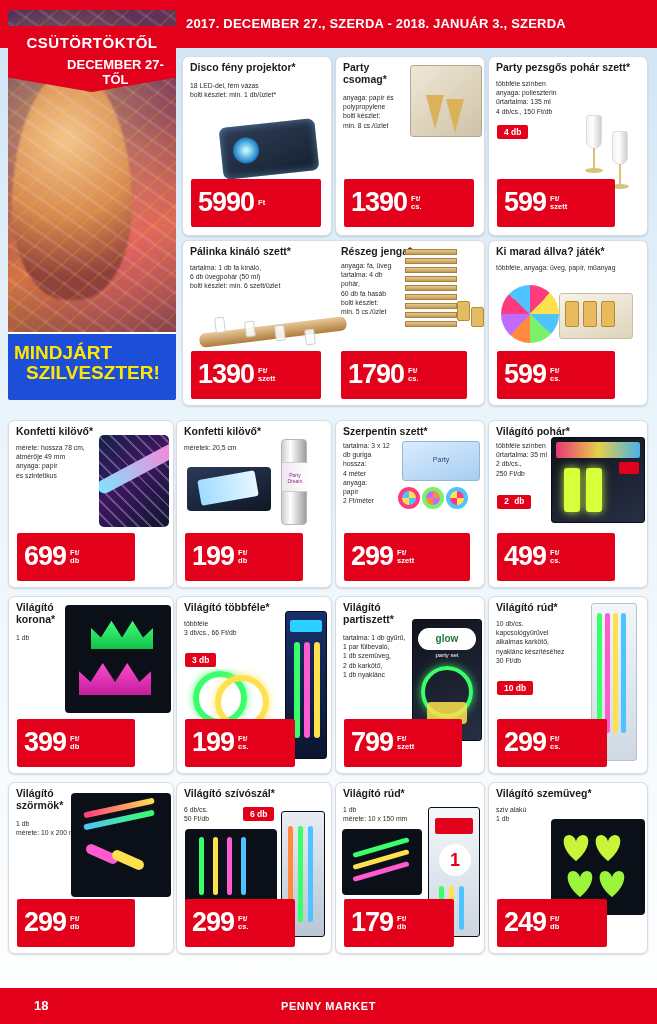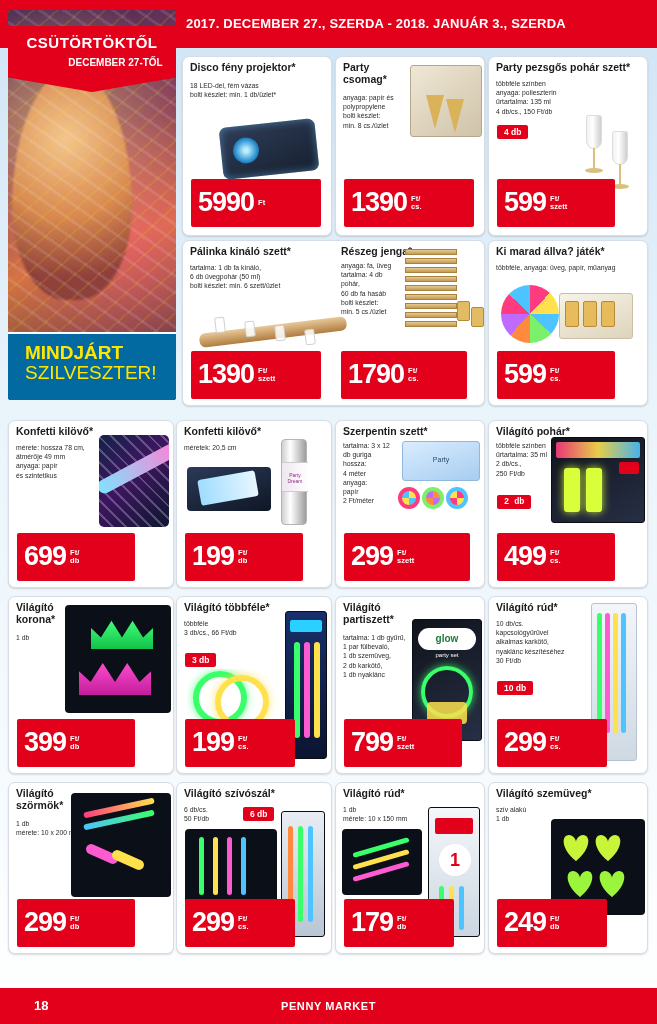--- a/index.html
+++ b/index.html
@@ -55,29 +55,29 @@
   }
   .hero-ribbon{
     position:absolute; left:0px; top:16px; width:168px; height:66px;
     background:#e2001a;
     box-shadow:0 2px 4px rgba(0,0,0,.35);
     text-align:center;
     clip-path: polygon(0 0, 100% 0, 100% 78%, 50% 100%, 0 78%);
     padding-top:8px;
   }
   .hero-ribbon .l1{ color:#fff; font-size:15px; font-weight:bold; letter-spacing:.5px;}
-  .hero-ribbon .l2{ color:#fff; font-size:10px; font-weight:bold; margin-top:6px;margin-left:47px;}
+  .hero-ribbon .l2{ color:#fff; font-size:13px; font-weight:bold; margin-top:6px;margin-left:47px;}
   .hero-bottom{
     position:absolute; left:0; bottom:0; width:168px; height:68px;
-    background:#0369a1;
+    background:#1d4ed8;
     border-top:2px solid #ffffff;
-    padding:9px 17px;
+    padding:9px 6px;
   }
   .hero-bottom .b1{ color:#ffe600; font-size:19px; font-weight:bold; line-height:1.05;}
-  .hero-bottom .b2{ color:#ffe600; font-size:19px; font-weight:normal; line-height:1.05;}
+  .hero-bottom .b2{ color:#ffe600; font-size:19px; font-weight:bold; line-height:1.05;margin-left:12px;}
 
   
   .card{
     position:absolute;
     background:#ffffff;
     border:1px solid #d6dde4;
     border-radius:7px;
     box-shadow:0 1px 2px rgba(0,0,0,.14);
     overflow:hidden;
   }

